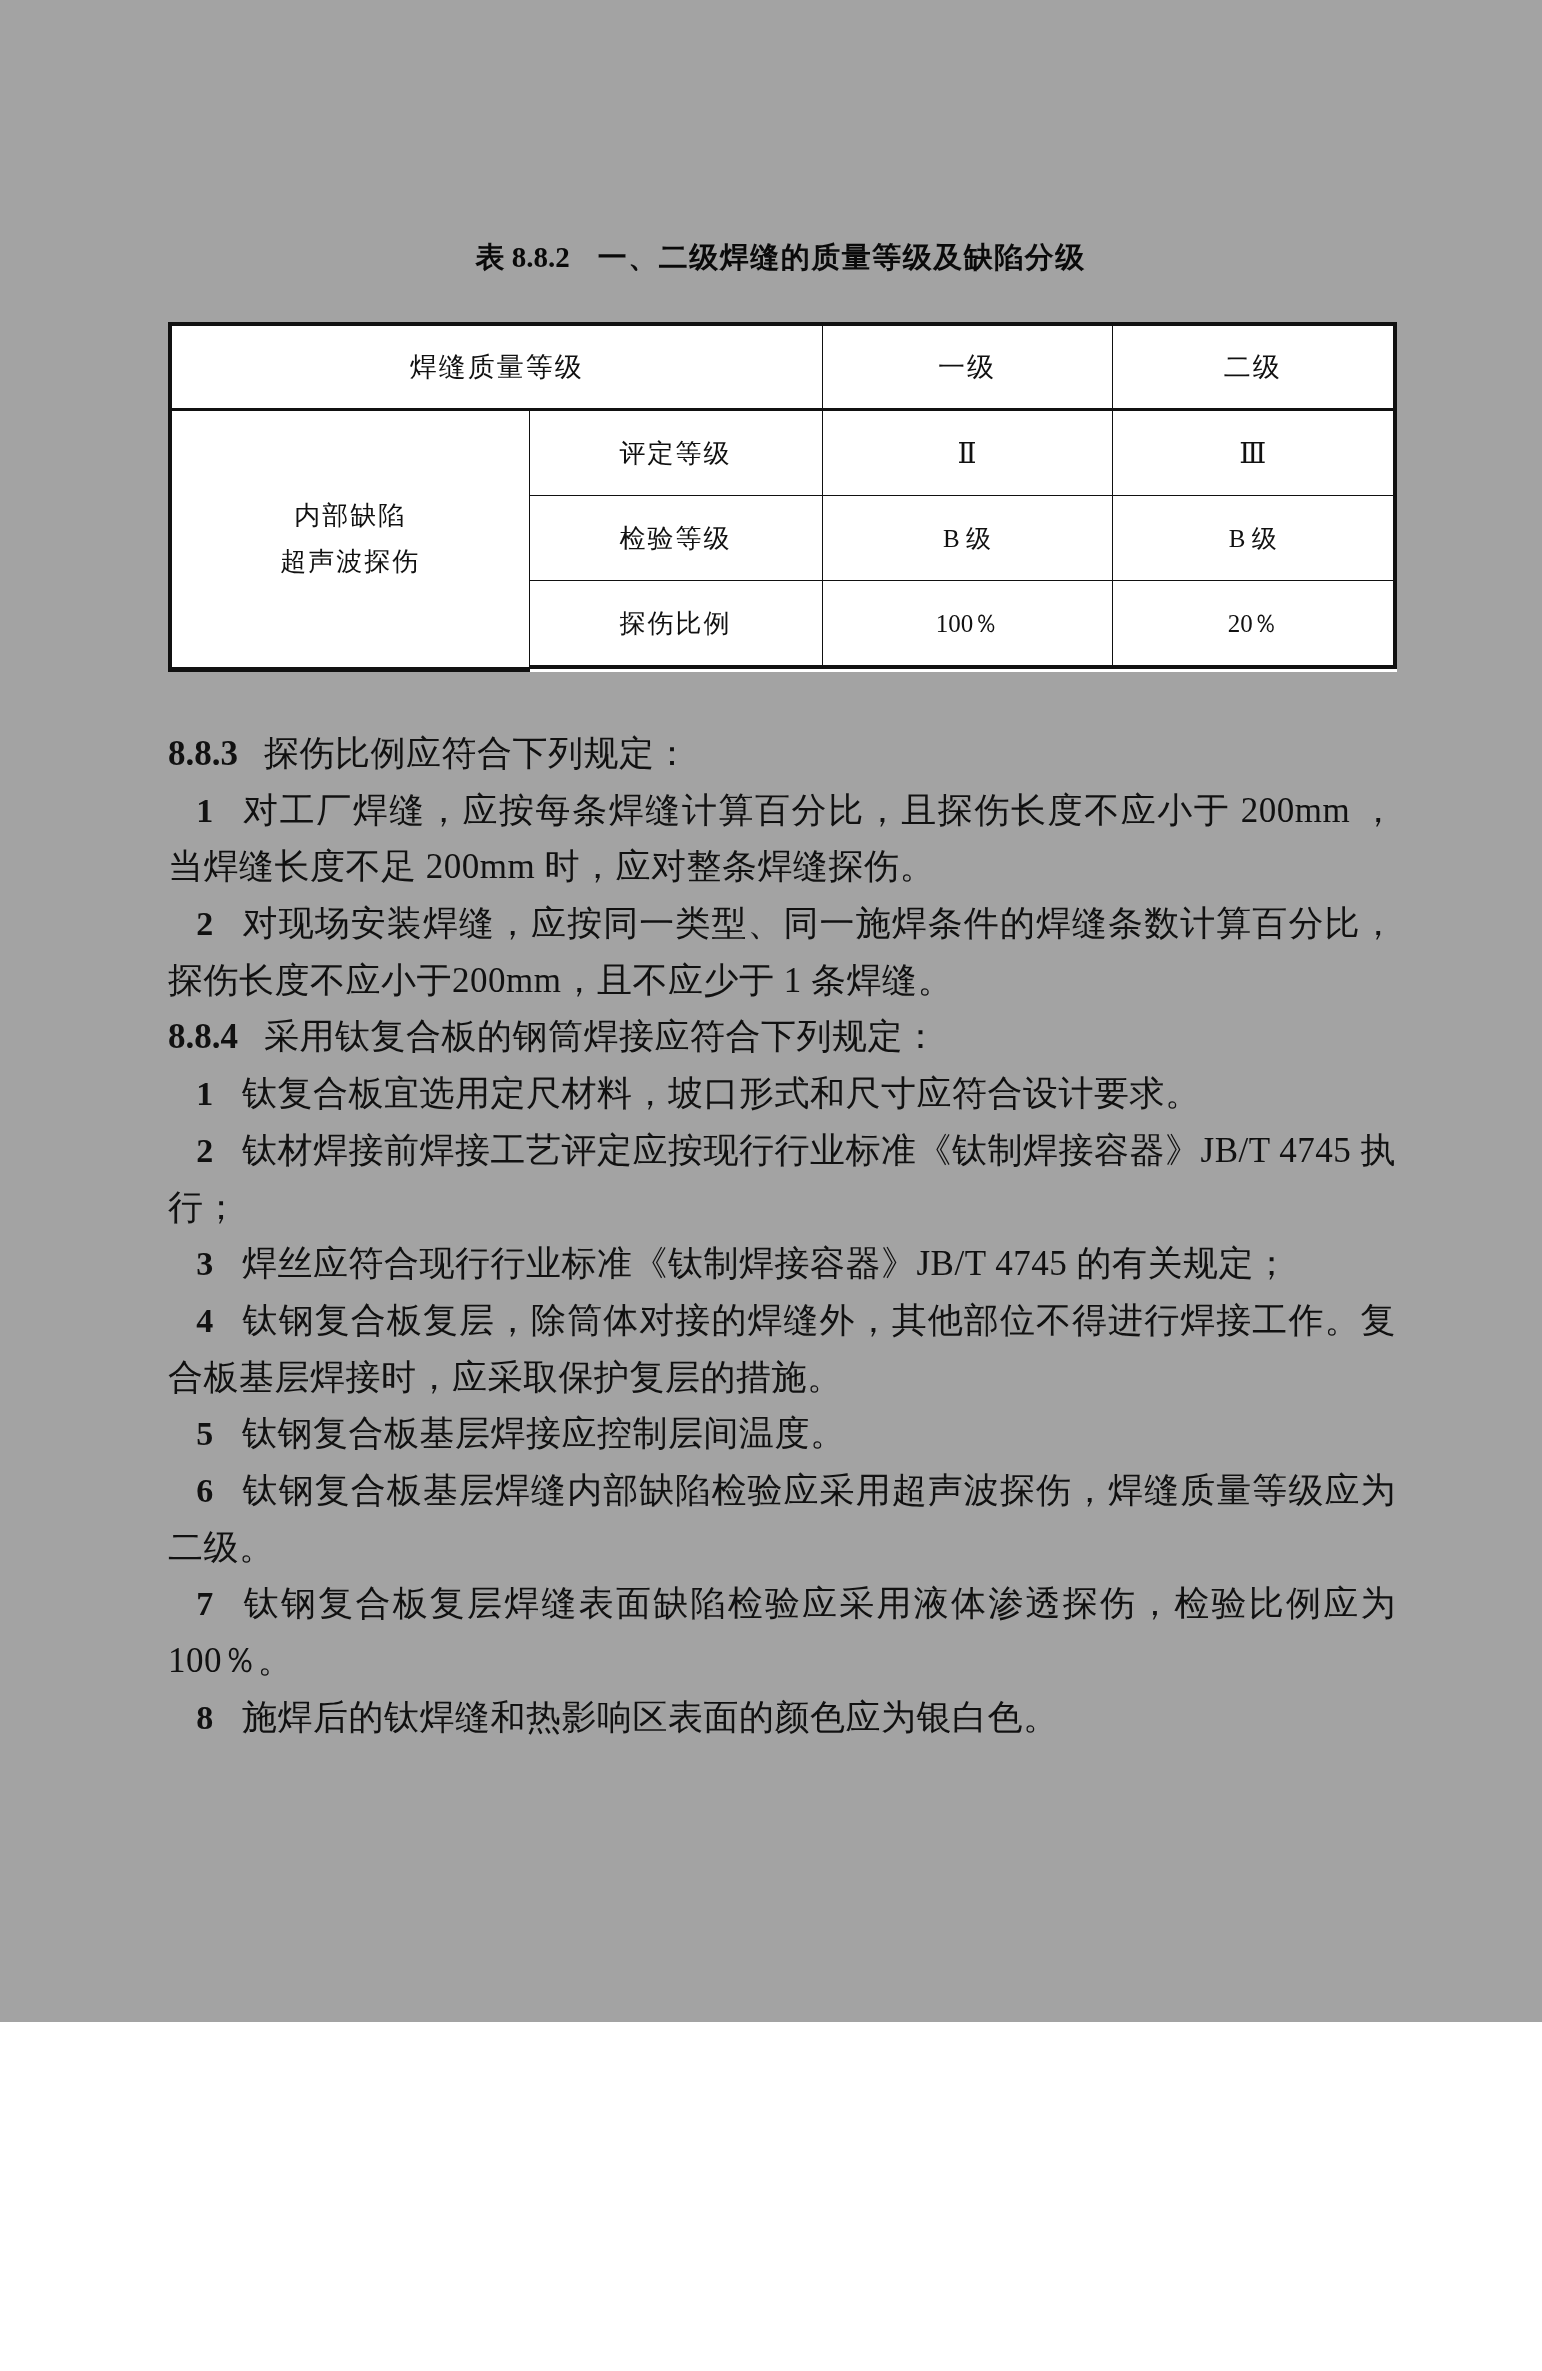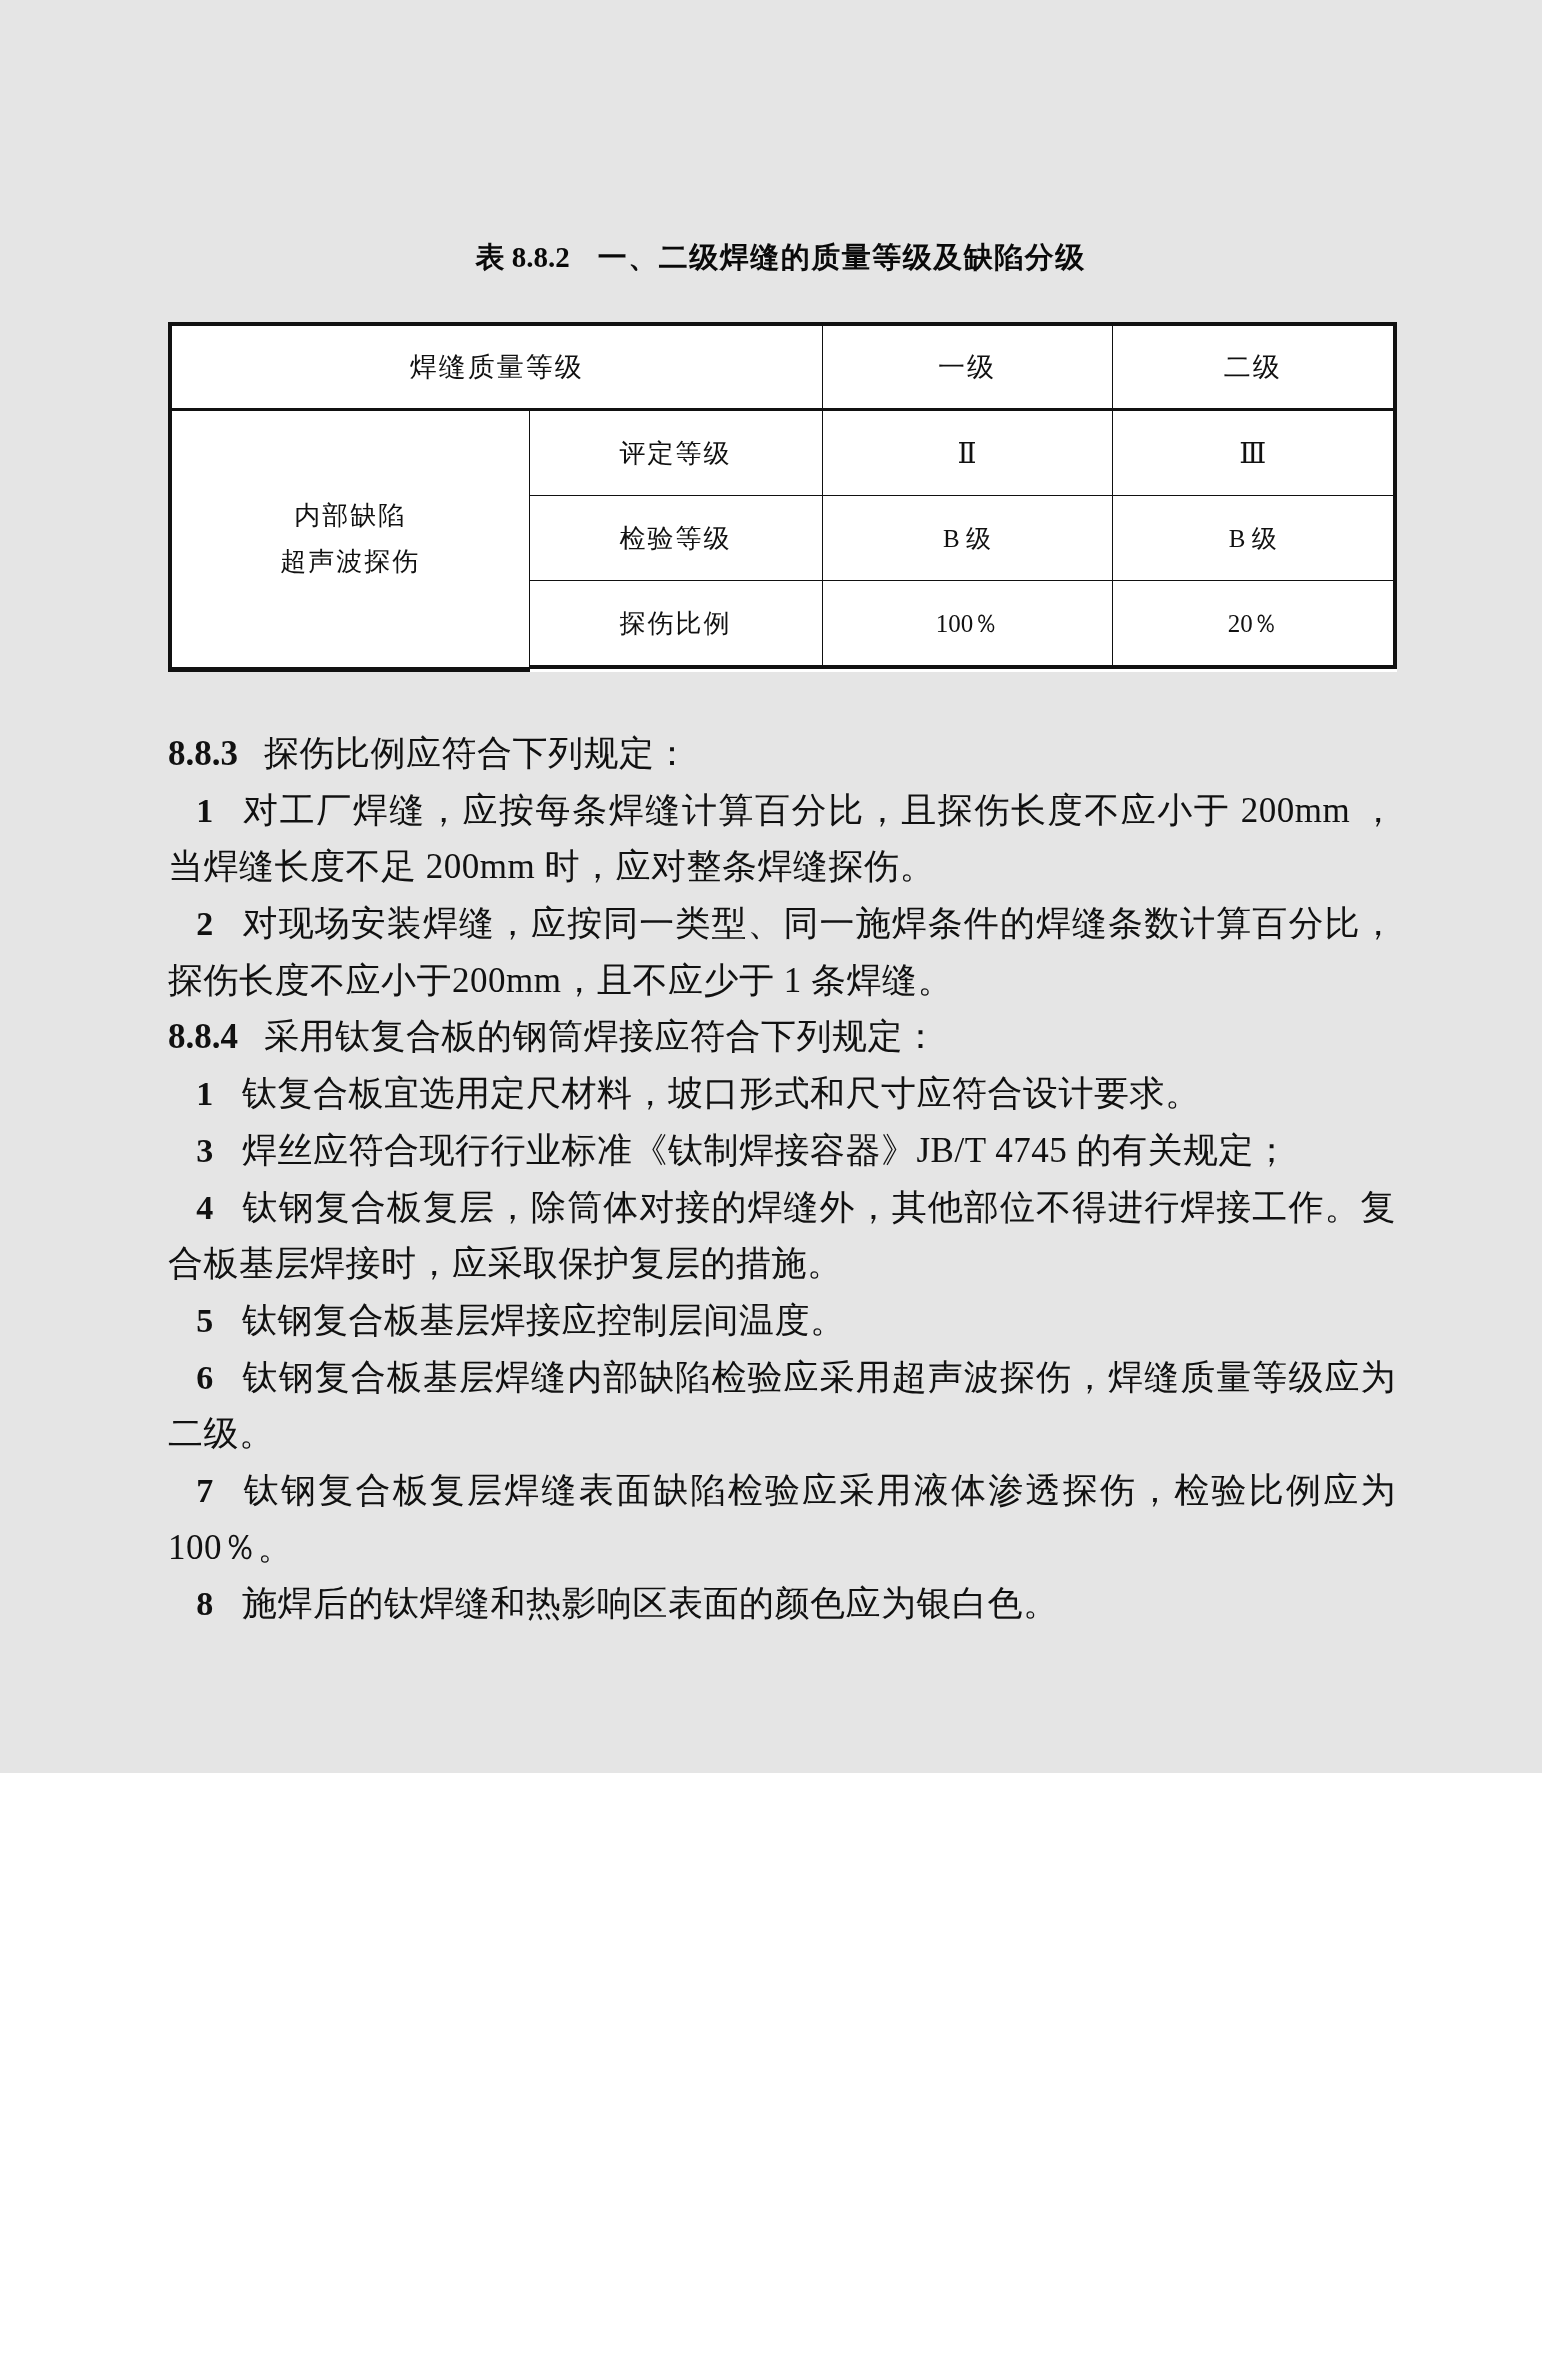--- a/index.html
+++ b/index.html
@@ -12,22 +12,22 @@
     height: 2371px;
     font-family: "Liberation Serif", "DejaVu Serif", serif;
     color: #000000;
     position: relative;
     overflow: hidden;
   }
 
   .page {
     position: relative;
     width: 1542px;
-    height: 1773px;
-    background: #e5e5e5;
+    height: 2022px;
+    background: #a3a3a3;
   }
 
   
   .table-caption {
     position: absolute;
     left: 168px;
     top: 238px;
     width: 1225px;
     text-align: center;
     font-family: "DejaVu Sans", "Liberation Sans", sans-serif;
@@ -230,20 +230,21 @@
     <p class="clause"><span class="num">8.8.3</span><span class="gap-lg"></span><span>探伤比例应符合下列规定：</span></p>
 
     <p class="clause item"><span class="lead">1</span><span>对工厂焊缝，应按每条焊缝计算百分比，且探伤长度不应小于 200mm ，当焊缝长度不足 200mm 时，应对整条焊缝探伤。</span></p>
 
     <p class="clause item"><span class="lead">2</span><span>对现场安装焊缝，应按同一类型、同一施焊条件的焊缝条数计算百分比，探伤长度不应小于200mm，且不应少于 1 条焊缝。</span></p>
 
     <p class="clause"><span class="num">8.8.4</span><span class="gap-lg"></span><span>采用钛复合板的钢筒焊接应符合下列规定：</span></p>
 
     <p class="clause item"><span class="lead">1</span><span>钛复合板宜选用定尺材料，坡口形式和尺寸应符合设计要求。</span></p>
 
+    <p class="clause item"><span class="lead">2</span><span>钛材焊接前焊接工艺评定应按现行行业标准《钛制焊接容器》JB/T 4745 执行；</span></p>
 
     <p class="clause item"><span class="lead">3</span><span>焊丝应符合现行行业标准《钛制焊接容器》JB/T 4745 的有关规定；</span></p>
 
     <p class="clause item"><span class="lead">4</span><span>钛钢复合板复层，除筒体对接的焊缝外，其他部位不得进行焊接工作。复合板基层焊接时，应采取保护复层的措施。</span></p>
 
     <p class="clause item"><span class="lead">5</span><span>钛钢复合板基层焊接应控制层间温度。</span></p>
 
     <p class="clause item"><span class="lead">6</span><span>钛钢复合板基层焊缝内部缺陷检验应采用超声波探伤，焊缝质量等级应为二级。</span></p>
 
     <p class="clause item"><span class="lead">7</span><span>钛钢复合板复层焊缝表面缺陷检验应采用液体渗透探伤，检验比例应为 100％。</span></p>

